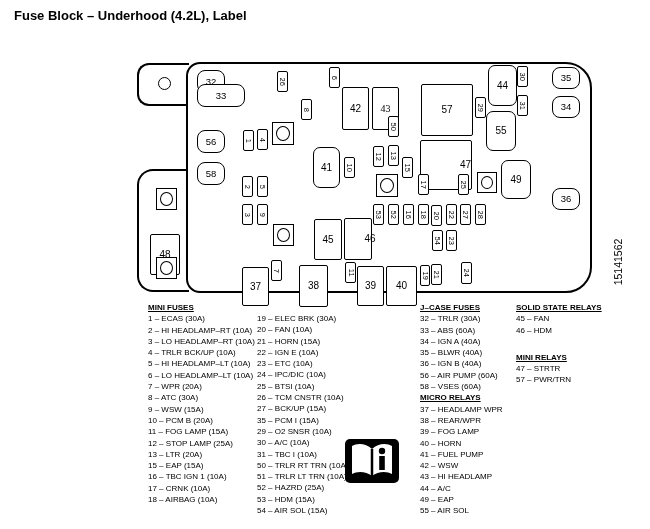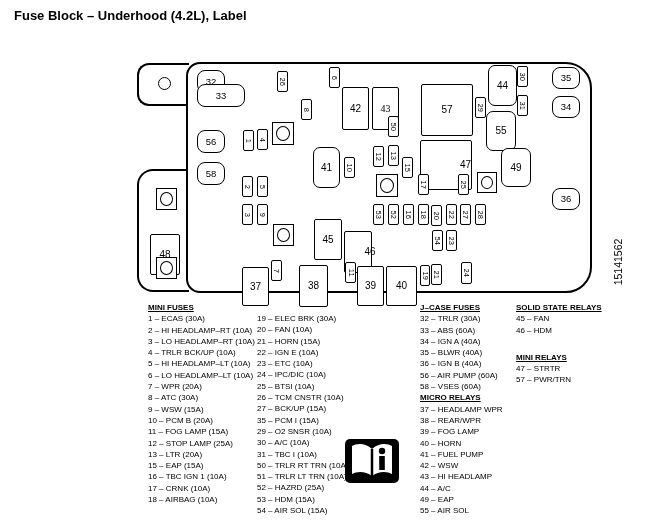--- a/index.html
+++ b/index.html
@@ -82,21 +82,21 @@
       </div>
       <div class="box kind-relay" style="left: 421px; top: 64px; width: 52px; height: 52px;">
         <span>57</span>
       </div>
       <div class="box kind-relay" style="left: 420px; top: 120px; width: 52px; height: 50px; justify-content: flex-end;">
         <span>47</span>
       </div>
       <div class="box kind-relay" style="left: 314px; top: 199px; width: 28px; height: 41px;">
         <span>45</span>
       </div>
-      <div class="box kind-relay" style="left: 344px; top: 211px; width: 28px; height: 42px; padding-left: 24px;">
+      <div class="box kind-relay" style="left: 344px; top: 198px; width: 28px; height: 42px; padding-left: 24px;">
         <span>46</span>
       </div>
       <div class="box kind-relay" style="left: 242px; top: 247px; width: 27px; height: 39px;">
         <span>37</span>
       </div>
       <div class="box kind-relay" style="left: 299px; top: 245px; width: 29px; height: 42px;">
         <span>38</span>
       </div>
       <div class="box kind-relay" style="left: 357px; top: 246px; width: 27px; height: 40px;">
         <span>39</span>
@@ -109,21 +109,21 @@
       </div>
       <div class="box kind-rrelay" style="left: 313px; top: 147px; width: 27px; height: 41px;">
         <span>41</span>
       </div>
       <div class="box kind-rrelay" style="left: 488px; top: 65px; width: 29px; height: 41px;">
         <span>44</span>
       </div>
       <div class="box kind-rrelay" style="left: 486px; top: 111px; width: 30px; height: 40px;">
         <span>55</span>
       </div>
-      <div class="box kind-rrelay" style="left: 501px; top: 148px; width: 30px; height: 39px;">
+      <div class="box kind-rrelay" style="left: 501px; top: 160px; width: 30px; height: 39px;">
         <span>49</span>
       </div>
       <div class="box kind-mini" style="left: 277px; top: 71px; width: 11px; height: 21px;">
         <span>26</span>
       </div>
       <div class="box kind-mini" style="left: 329px; top: 67px; width: 11px; height: 21px;">
         <span>6</span>
       </div>
       <div class="box kind-mini" style="left: 301px; top: 99px; width: 11px; height: 21px;">
         <span>8</span>

